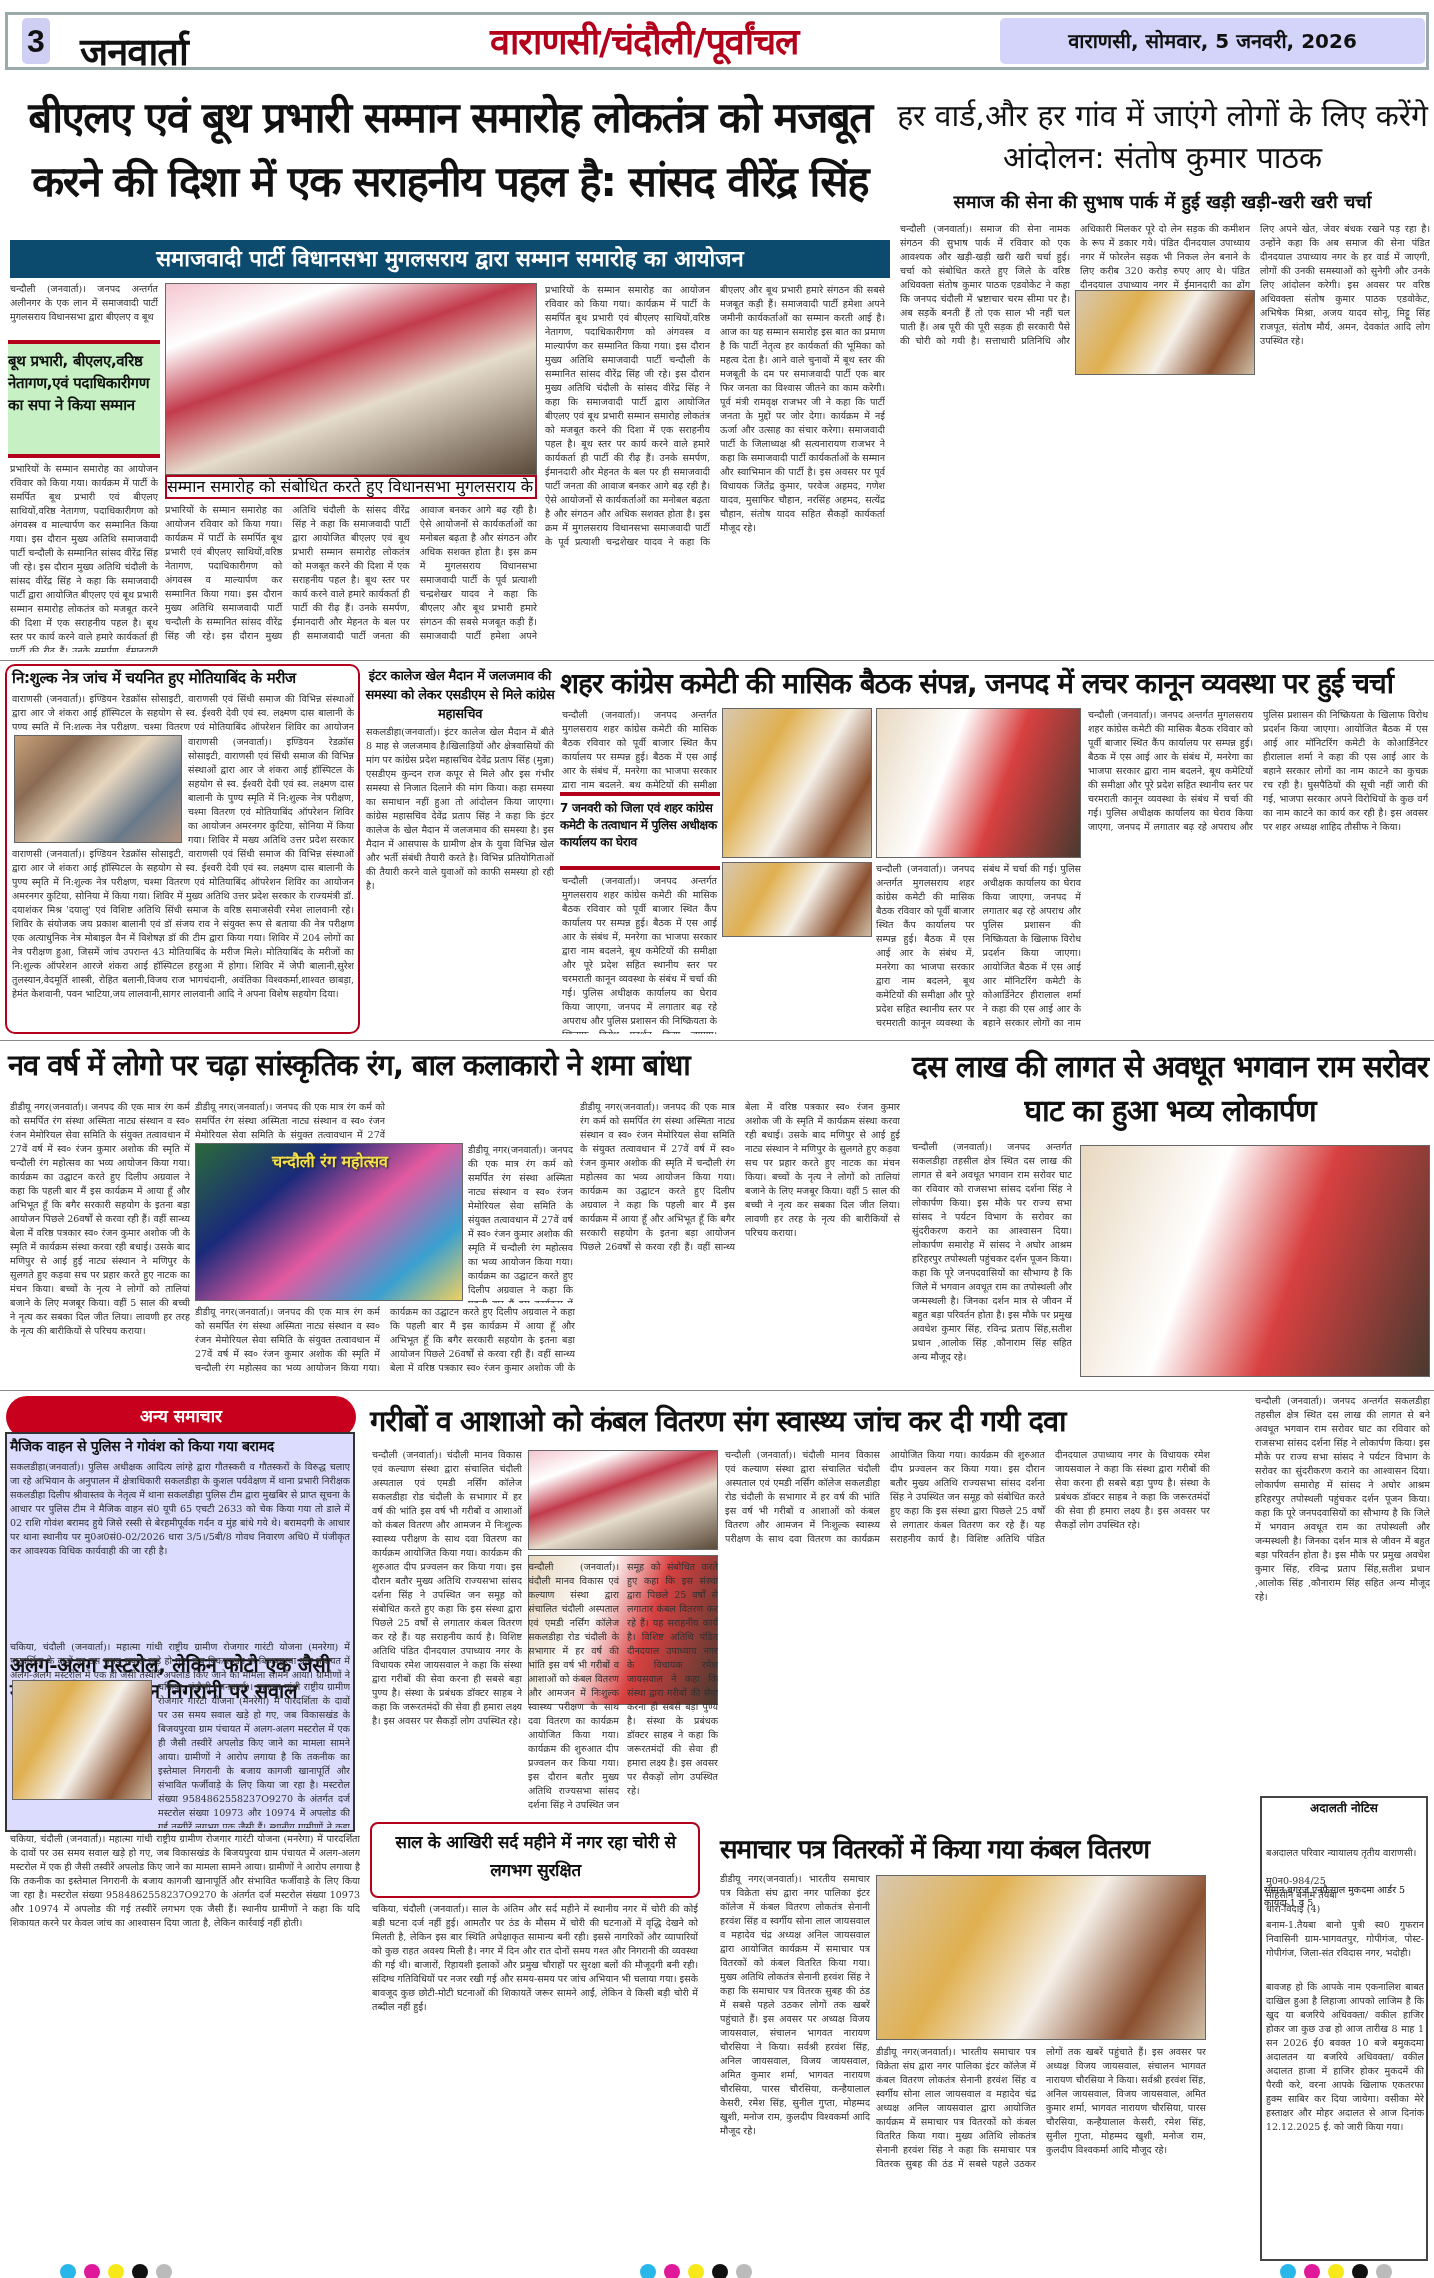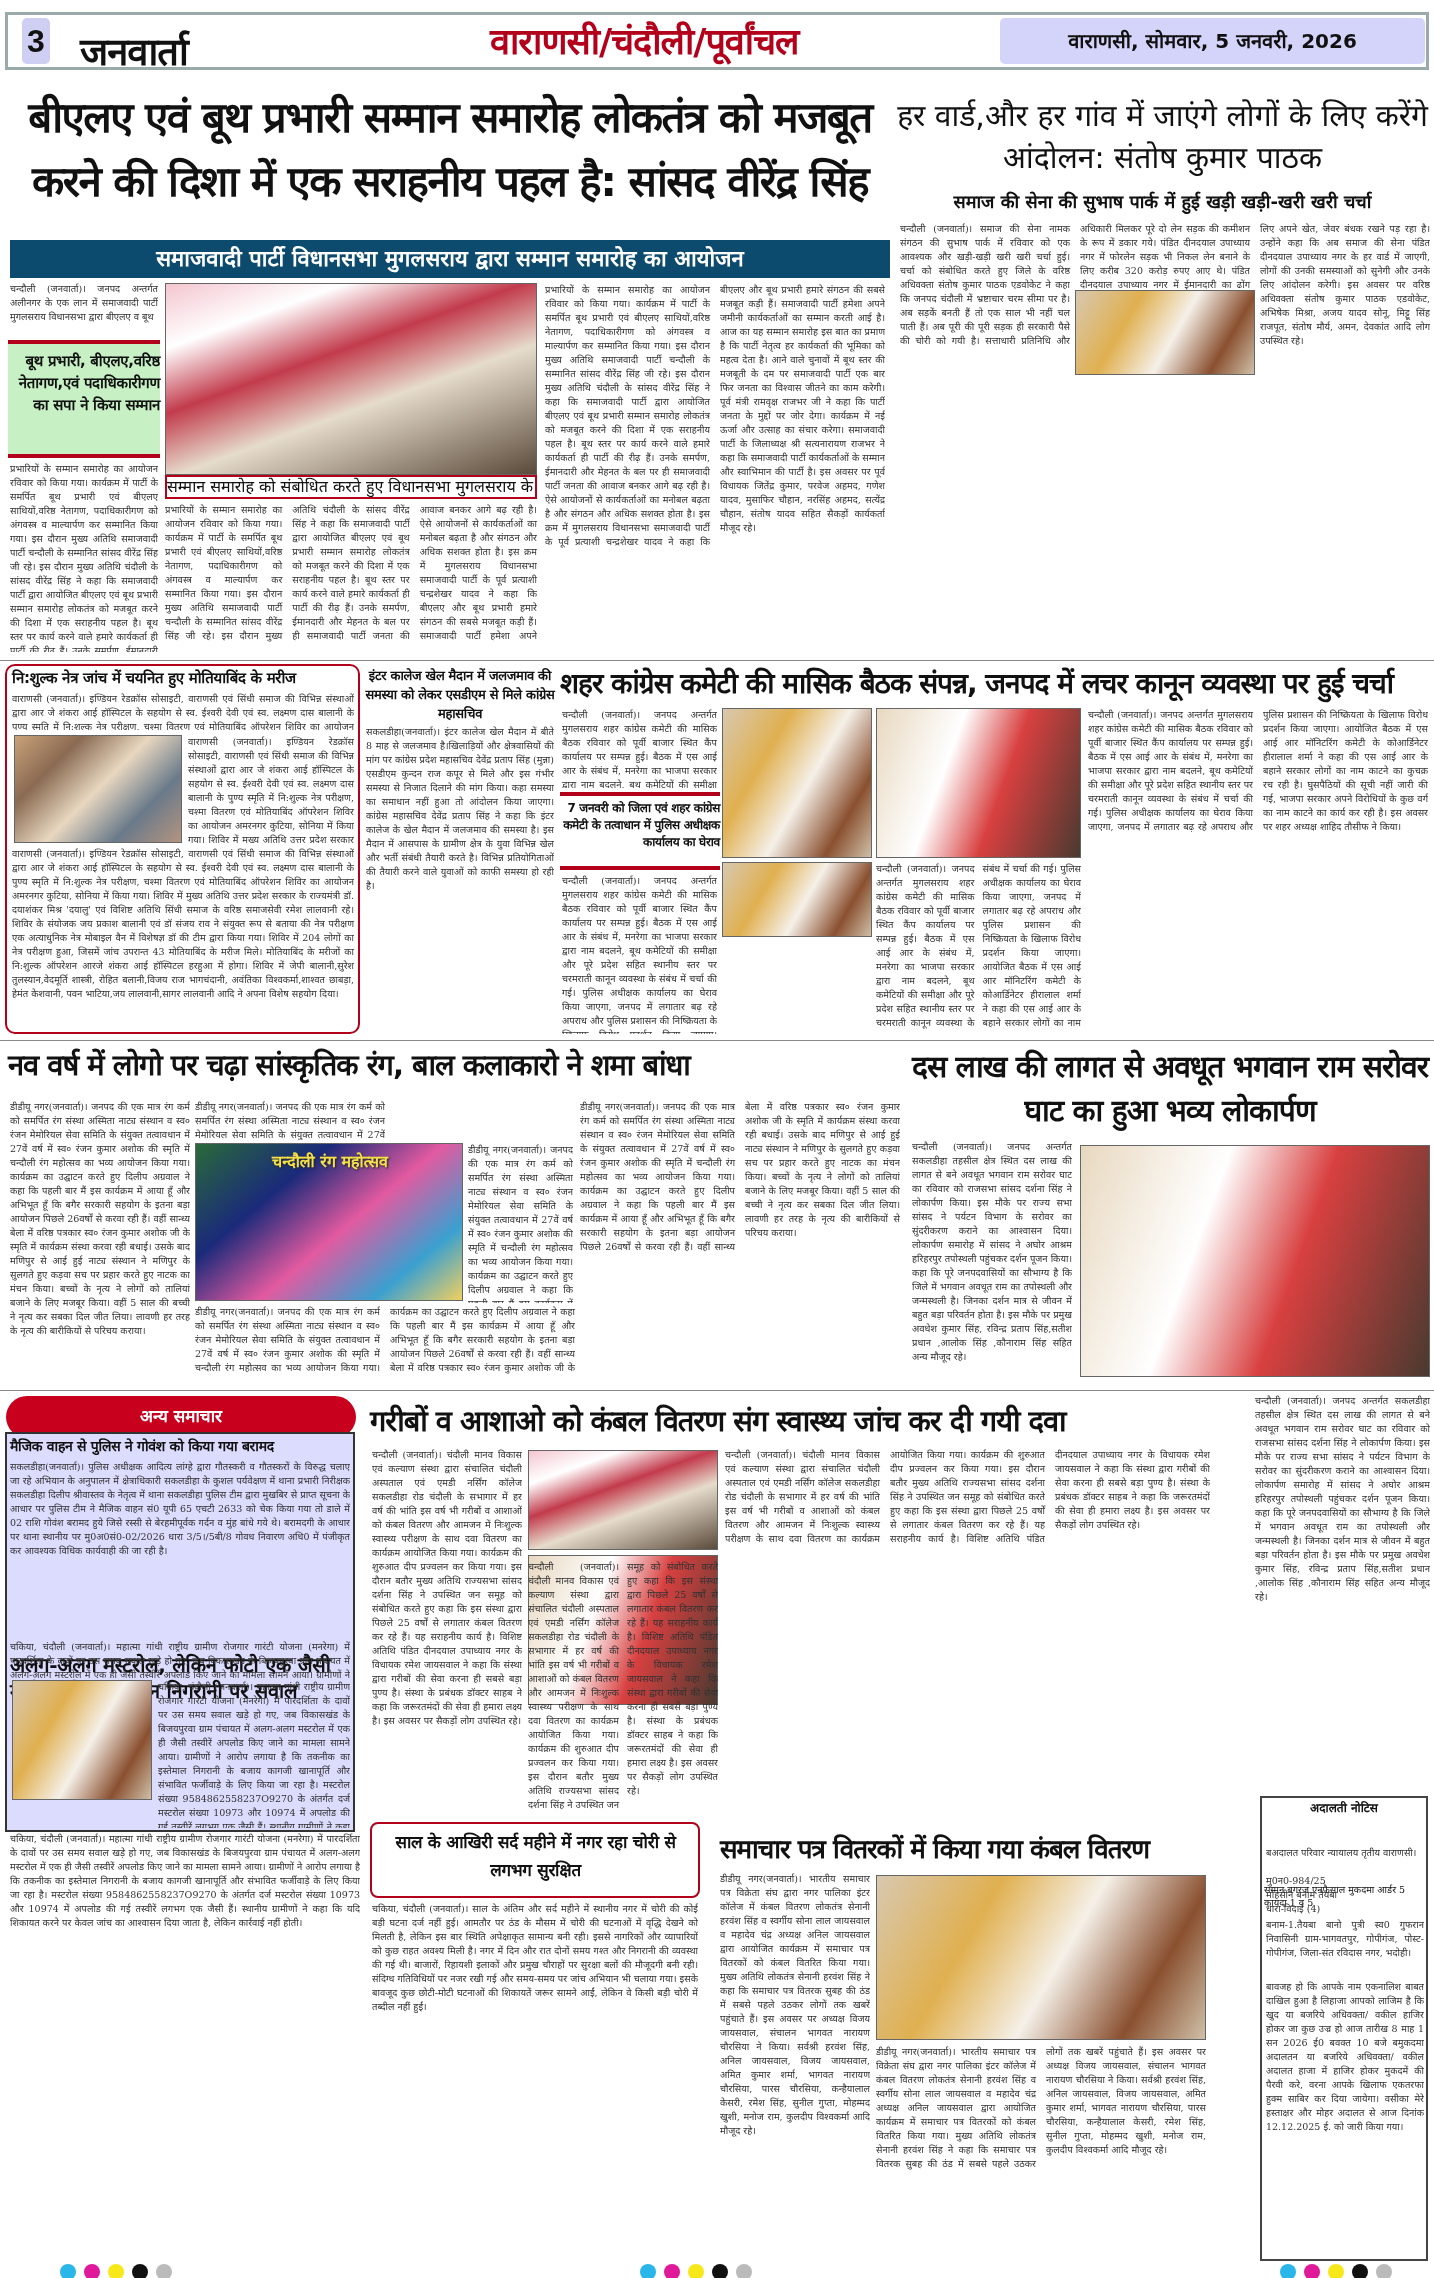--- a/index.html
+++ b/index.html
@@ -7,21 +7,21 @@
   .abs{position:absolute}
   .masthead{left:5px;top:12px;width:1424px;height:58px;border:3px solid #9aa9a9;background:#fff}
   .pgnum{left:22px;top:18px;width:28px;height:46px;background:#cfcff4;border-radius:5px;font:bold 32px "Liberation Sans",sans-serif;text-align:center;line-height:46px}
   .paper-name{left:80px;top:24px;font:bold 38px "DejaVu Sans",sans-serif;color:#111;letter-spacing:-1px}
   .section{left:490px;top:16px;font:bold 36px "DejaVu Sans",sans-serif;color:#b3001b;letter-spacing:-1px}
   .dateline{left:1000px;top:18px;width:425px;height:46px;background:#d4d4fa;border-radius:5px;font:bold 20px "DejaVu Sans",sans-serif;text-align:center;line-height:46px}
   .hl-xl{font:bold 42px "DejaVu Sans",sans-serif;line-height:64px;letter-spacing:-1.5px;color:#111}
   .hl-l{font:bold 32px "DejaVu Sans",sans-serif;line-height:42px;letter-spacing:-1px;color:#111}
   .hl-s{font:bold 15px "DejaVu Sans",sans-serif;line-height:20px;letter-spacing:-.3px}
   .redbar{background:#0c4a6e;color:#fff;text-align:center}
-  .greenbox{background:#c7f0c4;border-top:4px solid #b3001b;border-bottom:4px solid #b3001b;text-align:right;color:#111}
+  .greenbox{background:#c7f0c4;border-top:4px solid #b3001b;border-bottom:4px solid #b3001b;text-align:left;color:#111}
   .redbox{border:2px solid #b3001b;border-radius:10px}
   .body-text{font:9.5px/14px "DejaVu Serif",serif;color:#333;text-align:justify;overflow:hidden}
   .photo{background:linear-gradient(135deg,#c9a27a 0%,#8a6a52 25%,#e8d7c0 50%,#6a7a8a 75%,#b39480 100%);border:1px solid #666}
   .photo.p2{background:linear-gradient(160deg,#f4c6d0 0%,#fff 20%,#c23b4c 40%,#e6dccc 60%,#5b4a3a 100%)}
   .photo.p3{background:linear-gradient(140deg,#2a6a3a 0%,#1a2a7a 30%,#e25aa0 55%,#3aa0d0 80%,#f0d060 100%)}
   .photo.p4{background:linear-gradient(120deg,#d8c8b0 0%,#e0b050 30%,#f5f0e8 55%,#8a5030 80%,#cfc0a8 100%)}
   .photo.p5{background:linear-gradient(110deg,#e8d8c0 0%,#ffffff 35%,#d84040 60%,#4a3a30 100%)}
   .caption{background:#fff;border:2px solid #b3001b;font:13px/20px "DejaVu Sans",sans-serif;text-align:center;color:#111}
   .pill{background:#c8001e;color:#fff;border-radius:24px;text-align:center;font:bold 17px/40px "DejaVu Sans",sans-serif}
   .lavbox{background:#dcdcff;border:2px solid #333}

